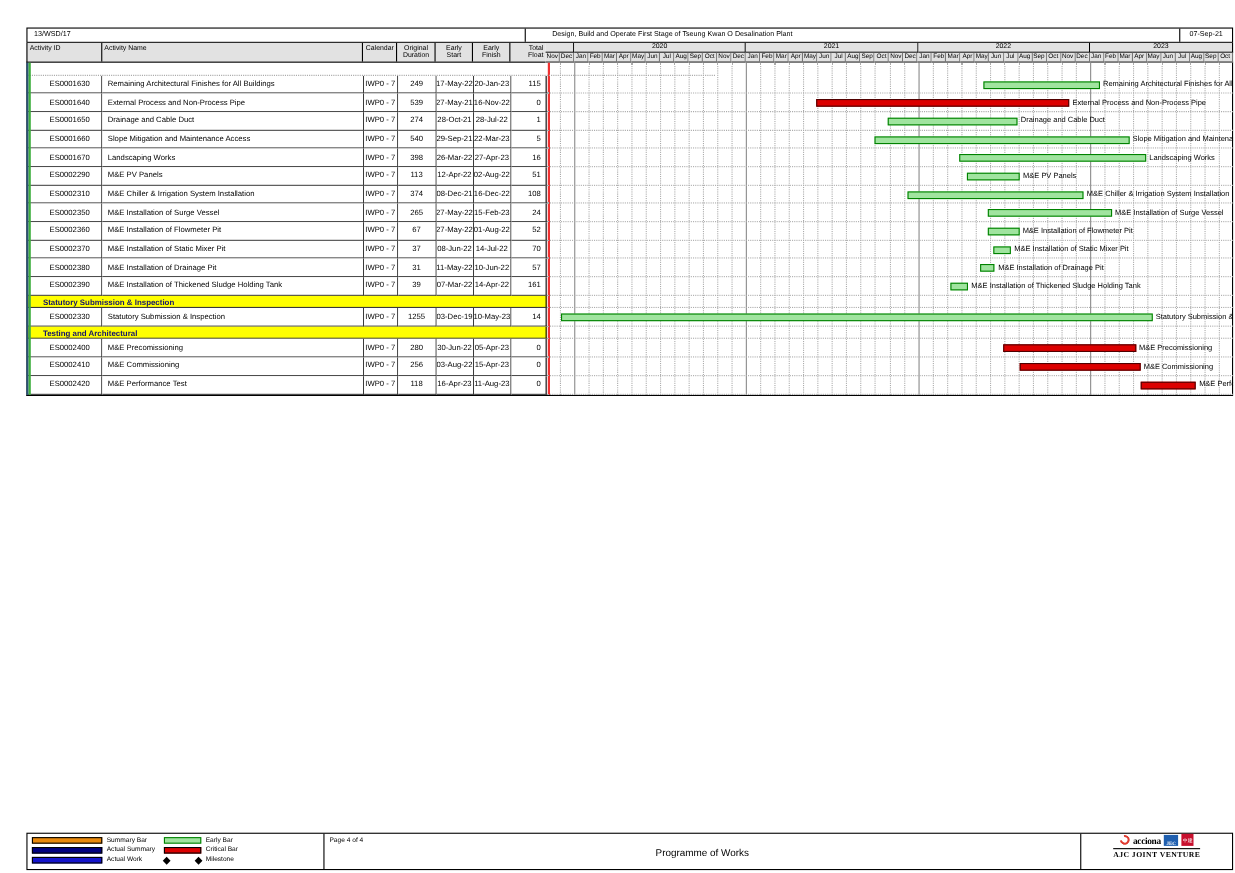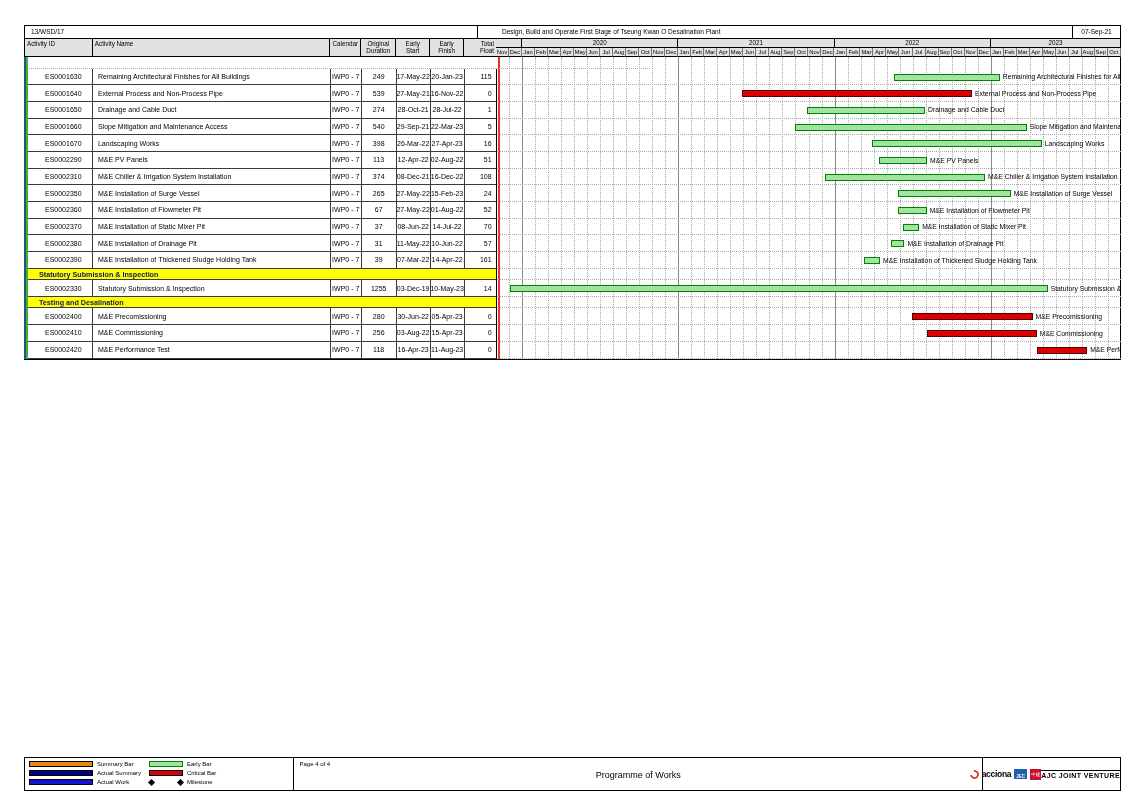--- a/index.html
+++ b/index.html
@@ -33,21 +33,21 @@
   .bar{position:absolute;height:5px;top:5px;border-style:solid;border-width:1px;z-index:2;}
   .barlabel{position:absolute;top:4.6px;font-size:6.8px;line-height:8px;white-space:nowrap;z-index:2;color:#000;}
   .strips{position:absolute;left:0;top:32px;width:4px;height:302px;z-index:4;display:flex;}
   .strip1{width:2px;background:#2A5375;}
   .strip2{width:2px;background:#3FAF3F;}
   
   .footer{position:absolute;left:0;top:732px;width:1097px;height:34px;display:flex;border:1px solid #000;box-sizing:border-box;background:#fff;}
   .fcell{box-sizing:border-box;border-right:1px solid #000;position:relative;}
   .f-legend{width:270px;padding:3px 4px;}
   .f-center{width:690px;}
-  .f-logo{width:137px;border-right:none !important;display:flex;align-items:center;justify-content:flex-end;}
+  .f-logo{width:137px;border-right:none !important;display:flex;flex-direction:column;align-items:center;justify-content:flex-start;font-family:Liberation Serif, serif;}
   .legendgrid{display:flex;gap:8px;}
   .legcol{display:flex;flex-direction:column;gap:3px;}
   .legitem{display:flex;align-items:center;gap:4px;height:6px;}
   .legswatch{height:4px;border:1px solid #000;box-sizing:content-box;}
   .legswatch.w1{width:62px;}
   .legswatch.w2{width:32px;}
   .leglabel{font-size:6px;line-height:6px;white-space:nowrap;}
   .milerow{display:flex;align-items:center;width:34px;justify-content:space-between;}
   .diamond{width:5px;height:5px;background:#000;transform:rotate(45deg);}
   .pageno{position:absolute;left:5px;top:3px;font-size:6px;}
@@ -360,21 +360,21 @@
         <div class="tcell" style="width: 35px; justify-content: center;">1255</div>
         <div class="tcell" style="width: 34px; justify-content: center;">03-Dec-19</div>
         <div class="tcell" style="width: 34px; justify-content: center;">10-May-23</div>
         <div class="tcell" style="width: 32px; justify-content: flex-end; padding-right: 4px; border-right: 1px solid rgb(0, 0, 0);">14</div>
         <div class="chartcell" style="height: 16.7px;">
           <div class="bar" style="left: 13.8609px; width: 535.214px; background: rgb(160, 228, 159); border-color: rgb(0, 130, 0);"></div>
           <span class="barlabel" style="left: 554.075px;">Statutory Submission &amp; Inspection</span>
         </div>
       </div>
       <div class="row" style="height: 11.5px;">
-        <div class="groupcell" style="background: rgb(255, 255, 0); color: rgb(20, 20, 110);">Testing and Desalination</div>
+        <div class="groupcell" style="background: rgb(255, 255, 0); color: rgb(20, 20, 110);">Testing and Architectural</div>
         <div class="chartcell" style="height: 11.5px;"></div>
       </div>
       <div class="row" style="height: 16.7px;">
         <div class="tcell" style="width: 68px; justify-content: flex-start; padding-left: 20px;">ES0002400</div>
         <div class="tcell" style="width: 238px; justify-content: flex-start; padding-left: 5px;">M&amp;E Precomissioning</div>
         <div class="tcell" style="width: 31px; justify-content: center;">IWP0 - 7</div>
         <div class="tcell" style="width: 35px; justify-content: center;">280</div>
         <div class="tcell" style="width: 34px; justify-content: center;">30-Jun-22</div>
         <div class="tcell" style="width: 34px; justify-content: center;">05-Apr-23</div>
         <div class="tcell" style="width: 32px; justify-content: flex-end; padding-right: 4px; border-right: 1px solid rgb(0, 0, 0);">0</div>

